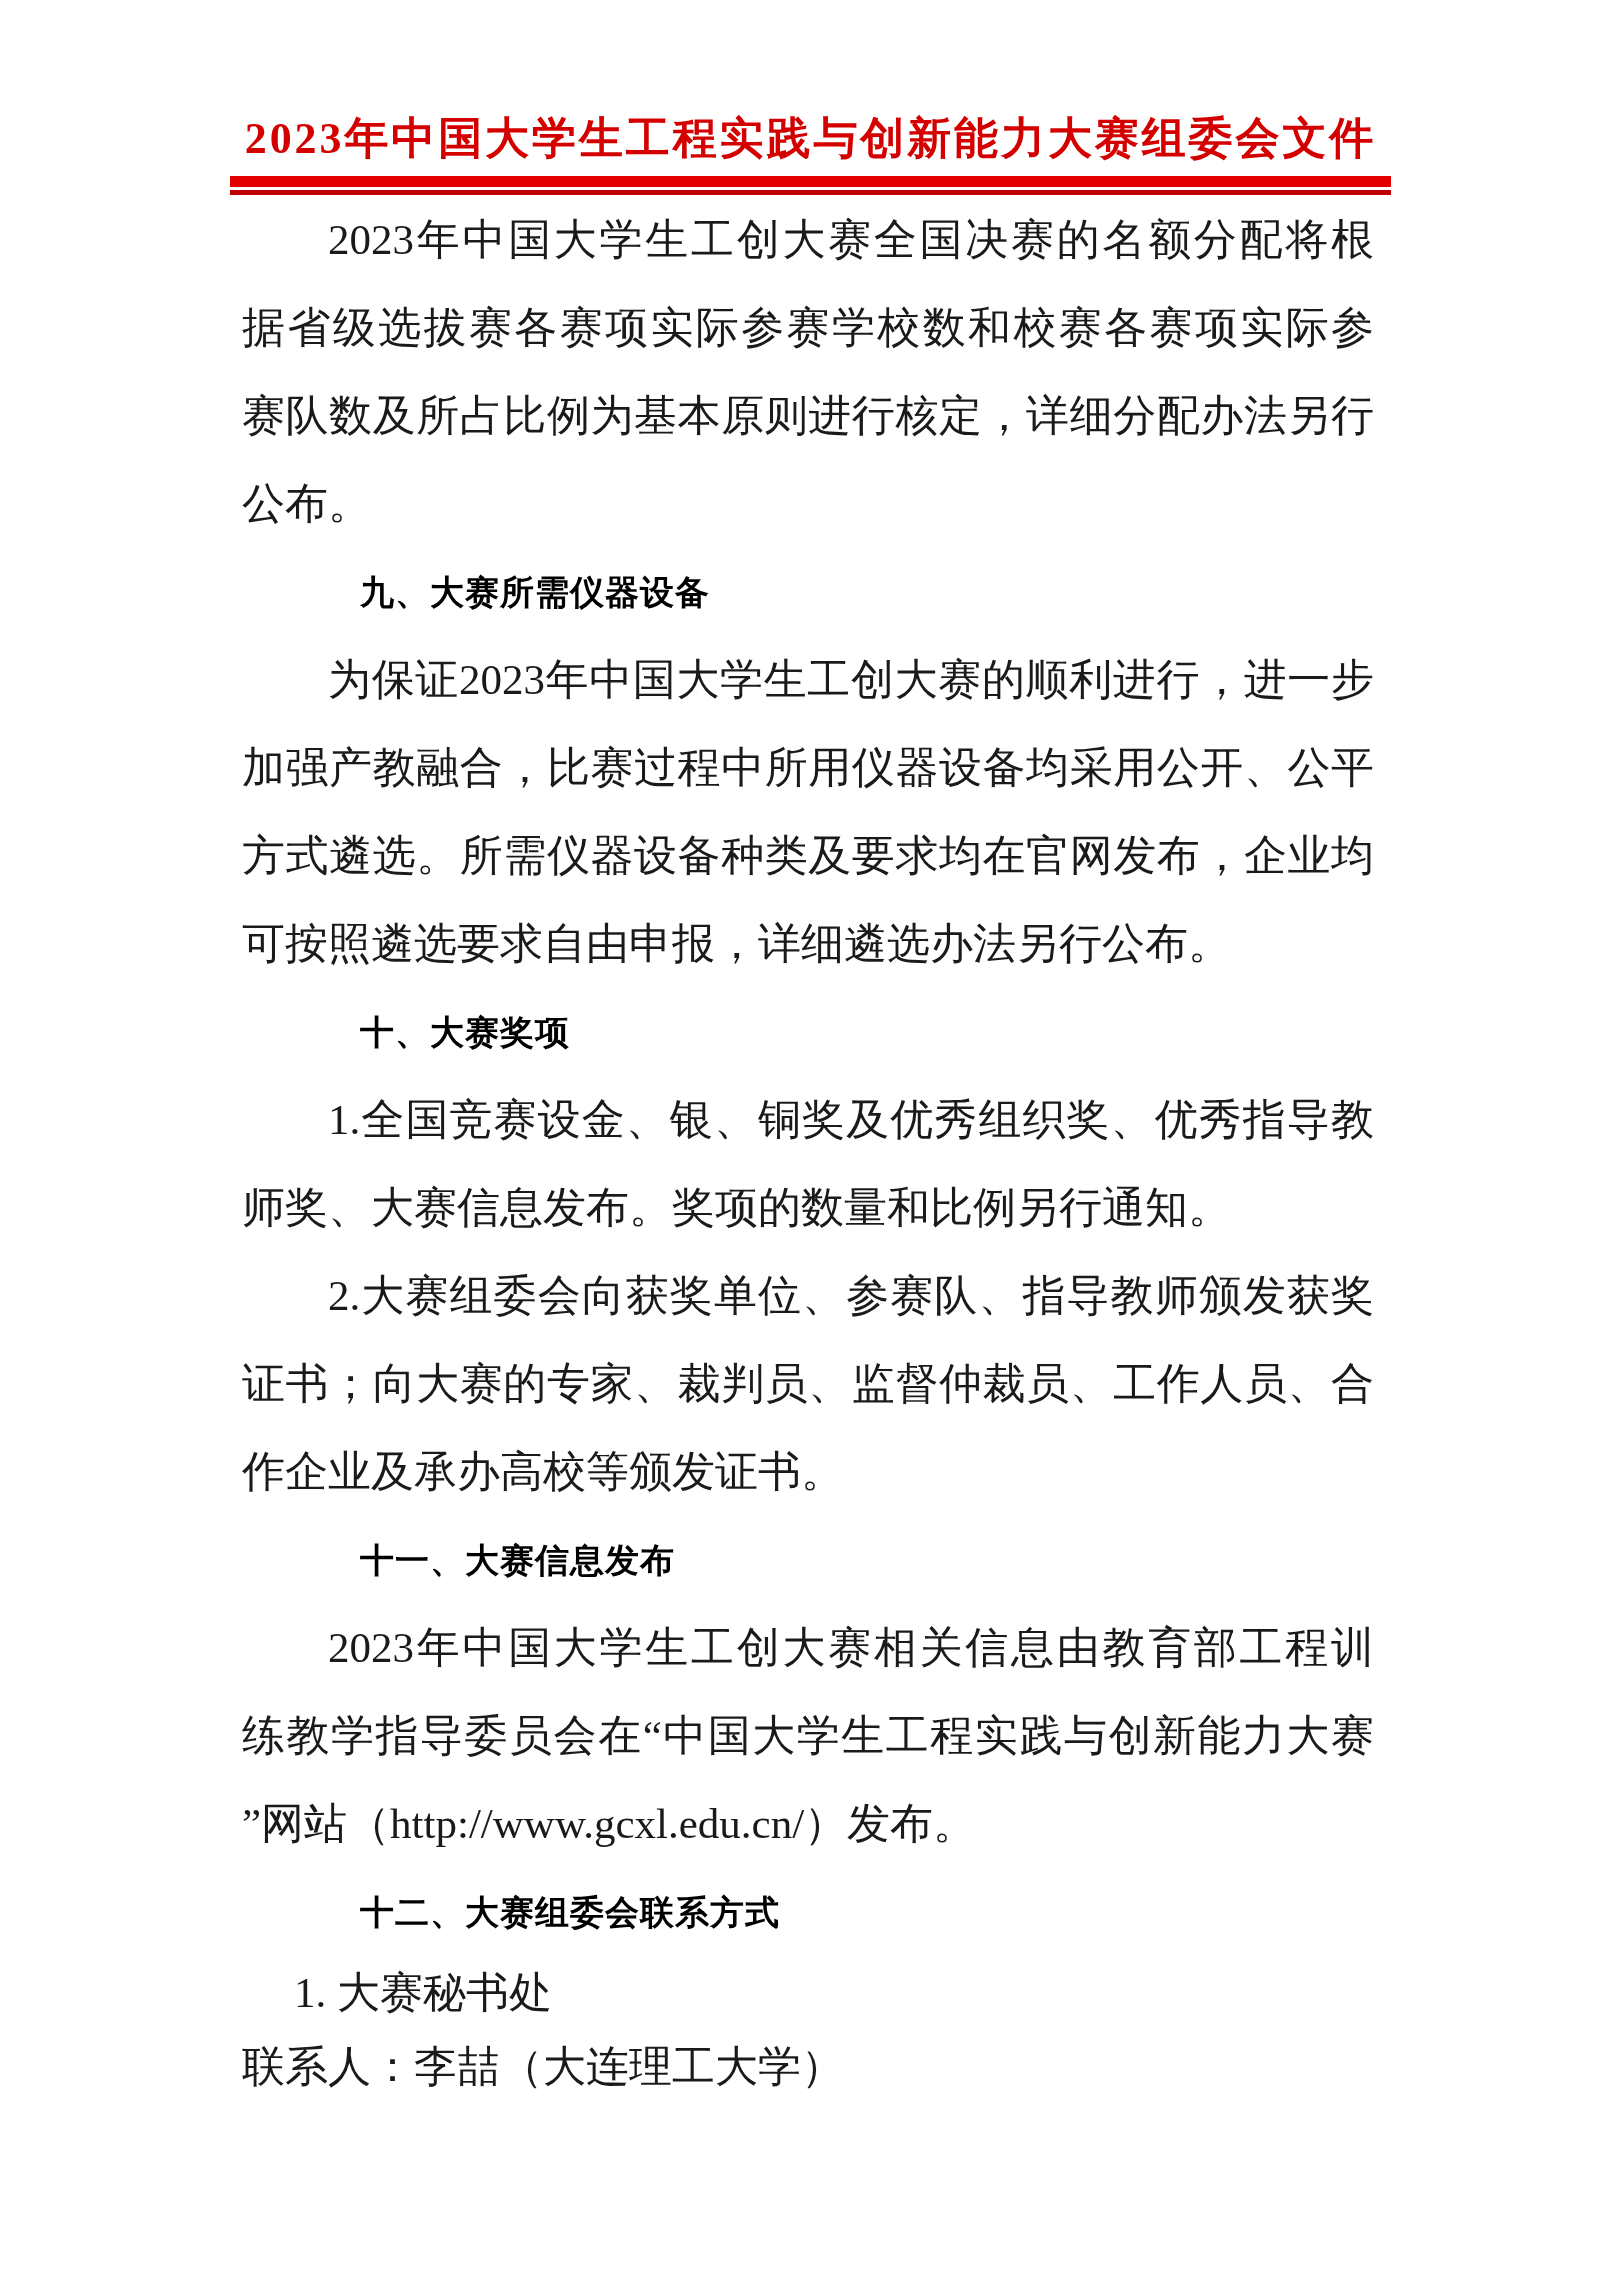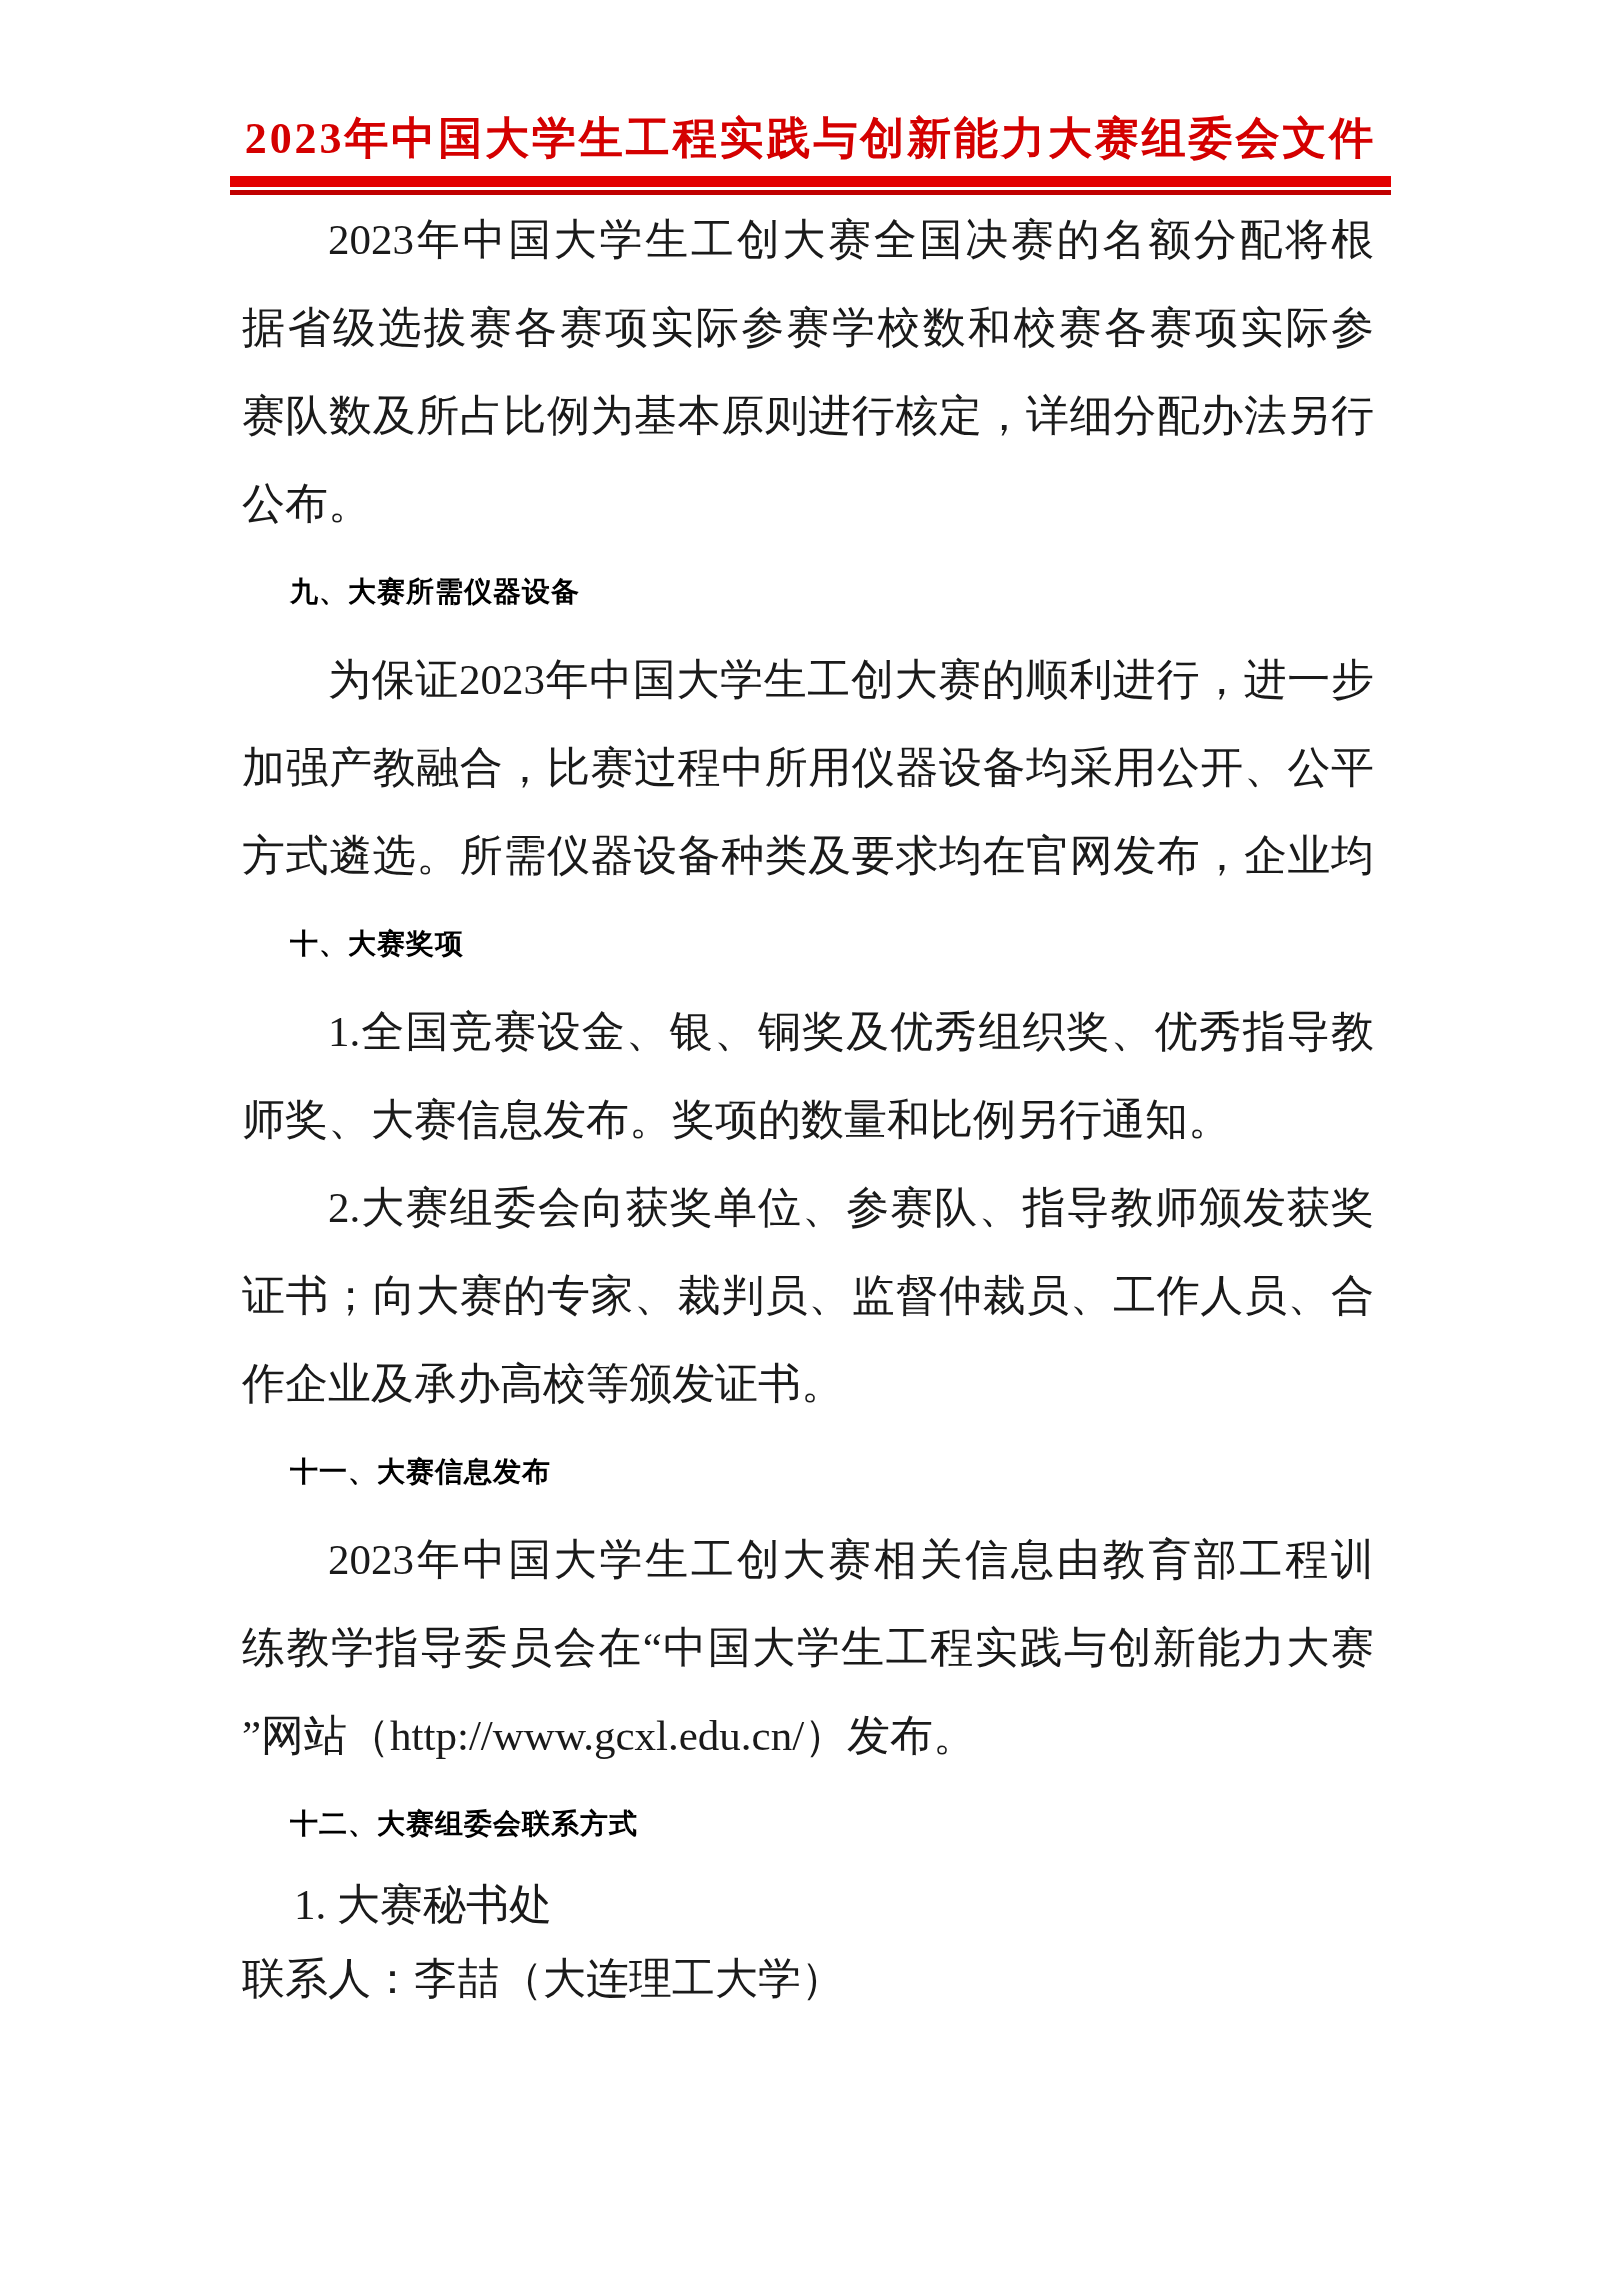--- a/index.html
+++ b/index.html
@@ -54,23 +54,23 @@
     text-align: justify;
     white-space: nowrap;
   }
   .line.j   { text-align-last: justify; }
   .line.end { text-align-last: left; white-space: normal; }
   .line.indent { text-indent: 86px; }
 
   .heading {
     font-family: Liberation Sans, sans-serif;
     font-weight: bold;
-    font-size: 28px;
+    font-size: 34px;
     line-height: 88px;
-    margin-left: 48px;
+    margin-left: 118px;
     letter-spacing: 1px;
     color: #000000;
   }
   .contact-block { line-height: 74px; }
   .contact-item    { margin-left: 52px; }
   .contact-person  { }
 </style>
 </head>
 <body>
 
@@ -87,20 +87,21 @@
 
     <div class="line j indent">2023年中国大学生工创大赛全国决赛的名额分配将根</div>
     <div class="line j">据省级选拔赛各赛项实际参赛学校数和校赛各赛项实际参</div>
     <div class="line j">赛队数及所占比例为基本原则进行核定，详细分配办法另行</div>
     <div class="line end">公布。</div>
 
     <div class="heading">九、大赛所需仪器设备</div>
     <div class="line j indent">为保证2023年中国大学生工创大赛的顺利进行，进一步</div>
     <div class="line j">加强产教融合，比赛过程中所用仪器设备均采用公开、公平</div>
     <div class="line j">方式遴选。所需仪器设备种类及要求均在官网发布，企业均</div>
+    <div class="line end">可按照遴选要求自由申报，详细遴选办法另行公布。</div>
 
     <div class="heading">十、大赛奖项</div>
     <div class="line j indent">1.全国竞赛设金、银、铜奖及优秀组织奖、优秀指导教</div>
     <div class="line end">师奖、大赛信息发布。奖项的数量和比例另行通知。</div>
     <div class="line j indent">2.大赛组委会向获奖单位、参赛队、指导教师颁发获奖</div>
     <div class="line j">证书；向大赛的专家、裁判员、监督仲裁员、工作人员、合</div>
     <div class="line end">作企业及承办高校等颁发证书。</div>
 
     <div class="heading">十一、大赛信息发布</div>
     <div class="line j indent">2023年中国大学生工创大赛相关信息由教育部工程训</div>

